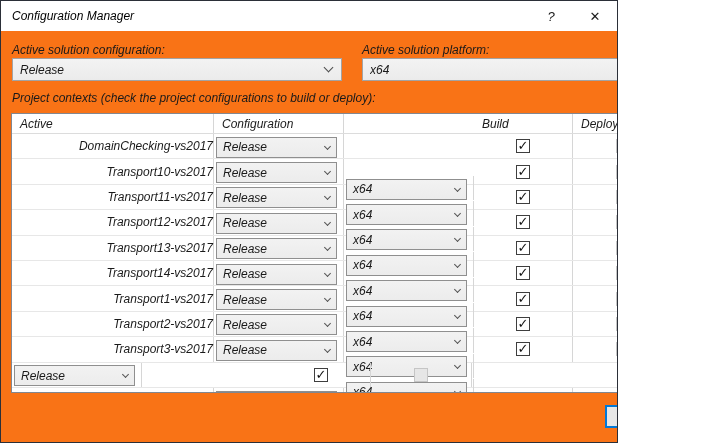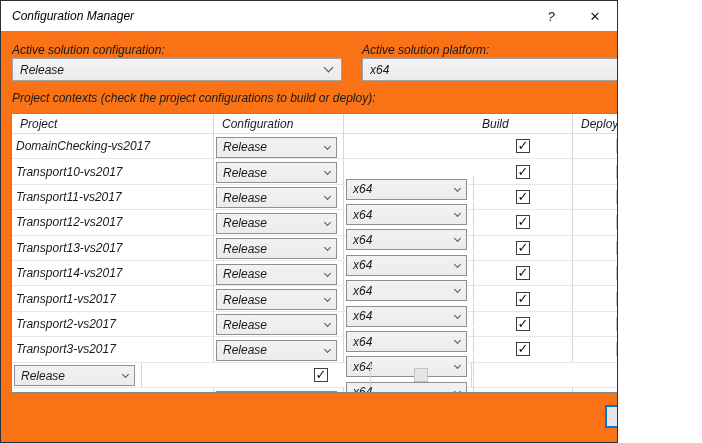--- a/index.html
+++ b/index.html
@@ -60,21 +60,21 @@
   }
   .thead { display: flex; height: 20px; border-bottom: 1px solid #dcdcdc; background: #ffffff; }
   .th {
     height: 100%; display: flex; align-items: center;
     padding-left: 8px; border-right: 1px solid #d6d6d6; color: #1a1a1a;
   }
   .th-stub { padding: 0; border-right: none; }
   .tbody { position: absolute; left: 0; top: 20px; width: 662px; height: 258px; overflow: hidden; }
   .tr { display: flex; width: 662px; height: 25.4px; border-bottom: 1px solid #e7e7e7; background: #fff; }
   .td { height: 100%; border-right: 1px solid #d6d6d6; display: flex; align-items: center; }
-  .td-project { padding-left: 4px; }
+  .td-project { padding-left: 4px; justify-content: flex-end; }
   .td-check { justify-content: center; }
   .c-project { width: 202px; }
   .c-config { width: 130px; }
   .c-platform { width: 130px; margin-top: 42px; }
   .c-build { width: 99px; }
   .c-deploy { width: 101px; }
   .c-stub { width: 17px; }
   .cell-combo {
     flex: 1 1 auto; height: 21px; margin: 2px 6px 0 2px;
     background: linear-gradient(#f2f2f2, #ececec);
@@ -136,21 +136,21 @@
   </div>
   <div class="combo combo-platform">
     <span class="combo-value">x64</span>
     <span class="chev"></span>
   </div>
 
   <div class="pc-label">Project contexts (check the project configurations to build or deploy):</div>
 
   <div class="grid">
     <div class="thead">
-      <div class="th c-project">Project</div>
+      <div class="th c-project">Active</div>
       <div class="th c-config">Configuration</div>
       <div class="th c-platform">Platform</div>
       <div class="th c-build">Build</div>
       <div class="th c-deploy">Deploy</div>
       <div class="th c-stub th-stub"></div>
     </div>
     <div class="tbody" id="rows">
         <div class="tr">
           <div class="td td-project c-project">
             <div>DomainChecking-vs2017</div>

